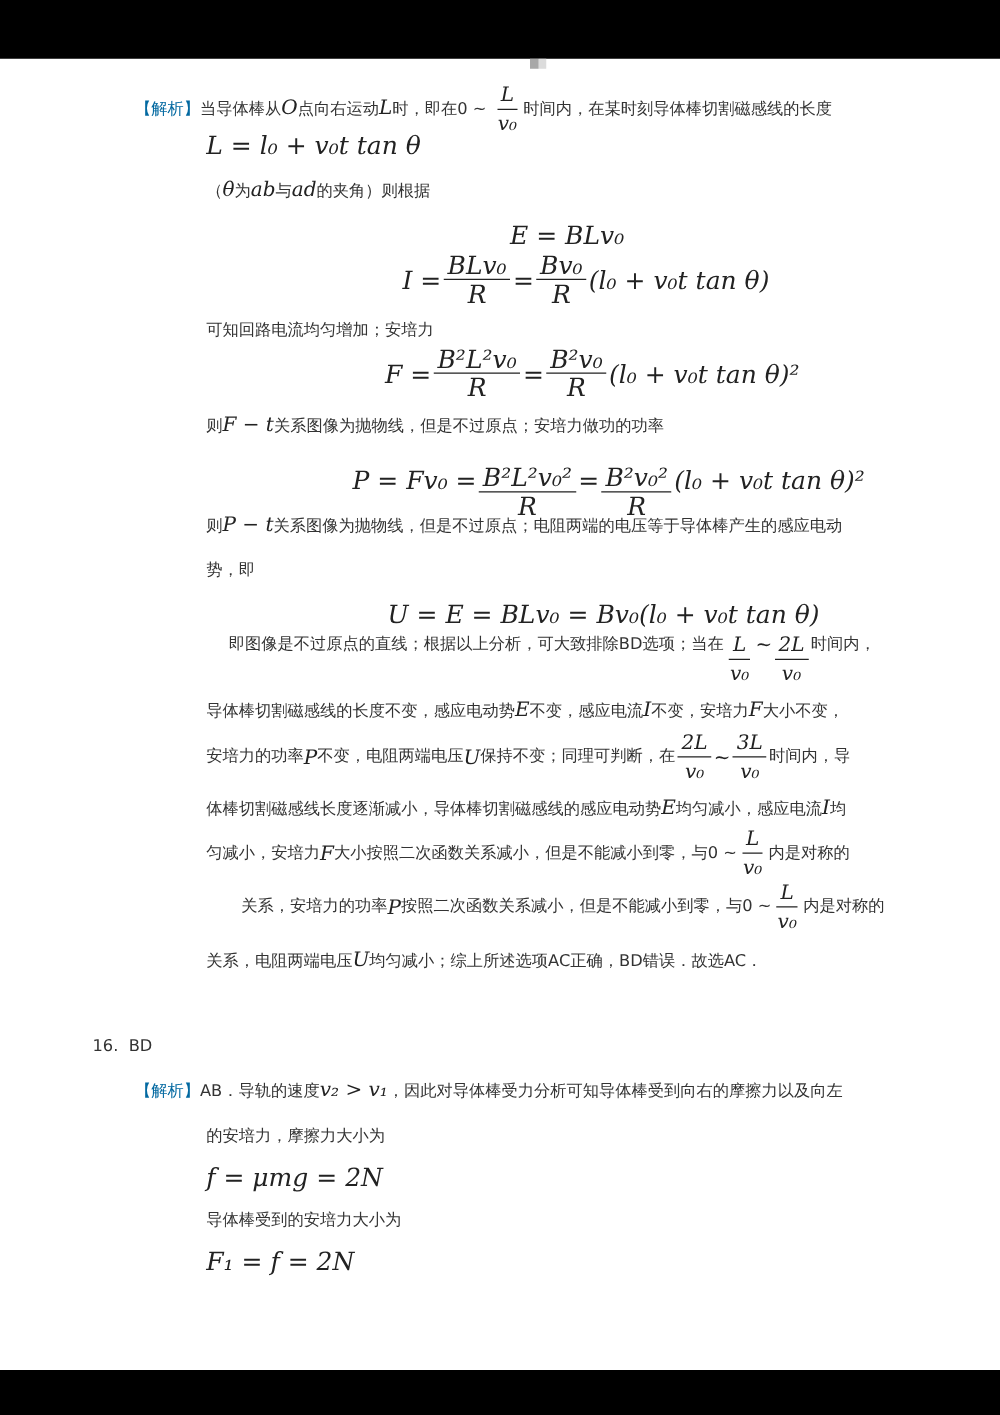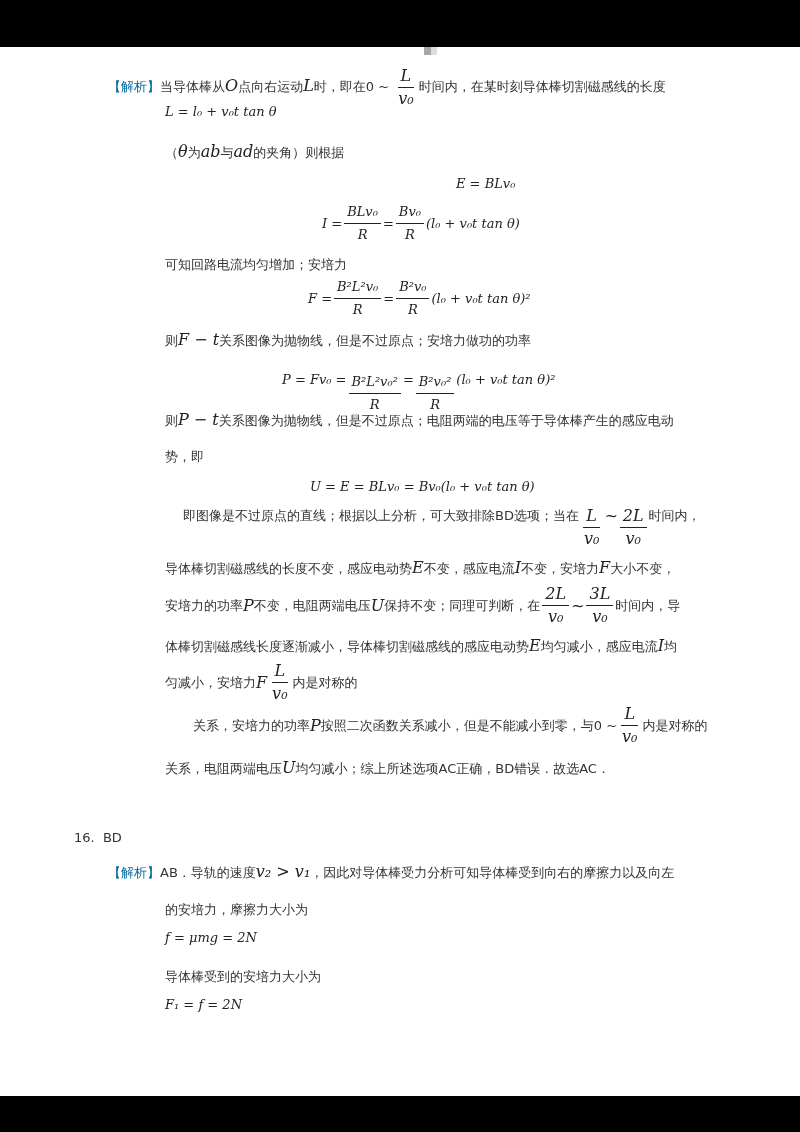--- a/index.html
+++ b/index.html
@@ -9,21 +9,21 @@
     font-family: "DejaVu Sans", "Liberation Sans", sans-serif;
     font-size: 13px;
   }
   .bar-top { position: absolute; left: 0; top: 0; width: 800px; height: 47px; background: #000; }
   .bar-bottom { position: absolute; left: 0; top: 1096px; width: 800px; height: 36px; background: #000; }
   .marker { position: absolute; left: 424px; top: 47px; width: 7px; height: 8px; background: #a8a8a8; }
   .marker2 { position: absolute; left: 431px; top: 47px; width: 6px; height: 8px; background: #dcdcdc; }
   .line { position: absolute; white-space: nowrap; line-height: 20px; }
   .m { font-family: "DejaVu Serif", "Liberation Serif", serif; font-style: italic; font-size: 16px; color: #222; }
   .mr { font-family: "DejaVu Serif", "Liberation Serif", serif; font-style: normal; font-size: 16px; color: #222; }
-  .eq { position: absolute; white-space: nowrap; font-family: "DejaVu Serif", "Liberation Serif", serif; font-style: italic; font-size: 13px; color: #222; }
+  .eq { position: absolute; white-space: nowrap; font-family: "DejaVu Serif", "Liberation Serif", serif; font-style: italic; font-size: 20px; color: #222; }
   .frac { display: inline-flex; flex-direction: column; align-items: center; vertical-align: middle; margin: 0 2px; }
   .frac .num { border-bottom: 1px solid #222; padding: 0 3px 1px; line-height: 20px; }
   .frac .den { padding: 1px 3px 0; line-height: 20px; }
   .tag { color: #0369a1; }
 </style>
 </head>
 <body>
 
 <div class="bar-top"></div>
 <div class="marker"></div>
@@ -35,21 +35,21 @@
       <span class="den">v₀</span>
     </span><span>时间内，在某时刻导体棒切割磁感线的长度</span>
 </div>
 
 <div class="eq" style="left:165px; top:104px;">L = l₀ + v₀t tan θ</div>
 
 <div class="line" style="left:165px; top:142px;">
   <span>（</span><span class="m">θ</span><span>为</span><span class="m">ab</span><span>与</span><span class="m">ad</span><span>的夹角）则根据</span>
 </div>
 
-<div class="eq" style="left:408px; top:176px;margin-left:48px;">E = BLv₀</div>
+<div class="eq" style="left:408px; top:176px;">E = BLv₀</div>
 
 <div class="eq" style="left:322px; top:202px; display:flex; align-items:center;">
   <span>I = </span>
   <span class="frac">
       <span class="num">BLv₀</span>
       <span class="den">R</span>
     </span>
   <span> = </span>
   <span class="frac">
       <span class="num">Bv₀</span>
@@ -136,20 +136,21 @@
   <span>时间内，导</span>
 </div>
 
 <div class="line" style="left:165px; top:636px;">
   <span>体棒切割磁感线长度逐渐减小，导体棒切割磁感线的感应电动势</span><span class="m">E</span><span>均匀减小，感应电流</span><span class="m">I</span><span>均</span>
 </div>
 
 <div class="line" style="left:165px; top:661px; display:flex; align-items:center;">
   <span>匀减小，安培力</span>
     <span class="m">F</span>
+    <span>大小按照二次函数关系减小，但是不能减小到零，与0 ~ </span>
   <span class="frac m">
       <span class="num">L</span>
       <span class="den">v₀</span>
     </span>
   <span>内是对称的</span>
 </div>
 
 <div class="line" style="left:165px; top:704px; display:flex; align-items:center;margin-left:28px;">
   <span>关系，安培力的功率</span>
     <span class="m">P</span>

